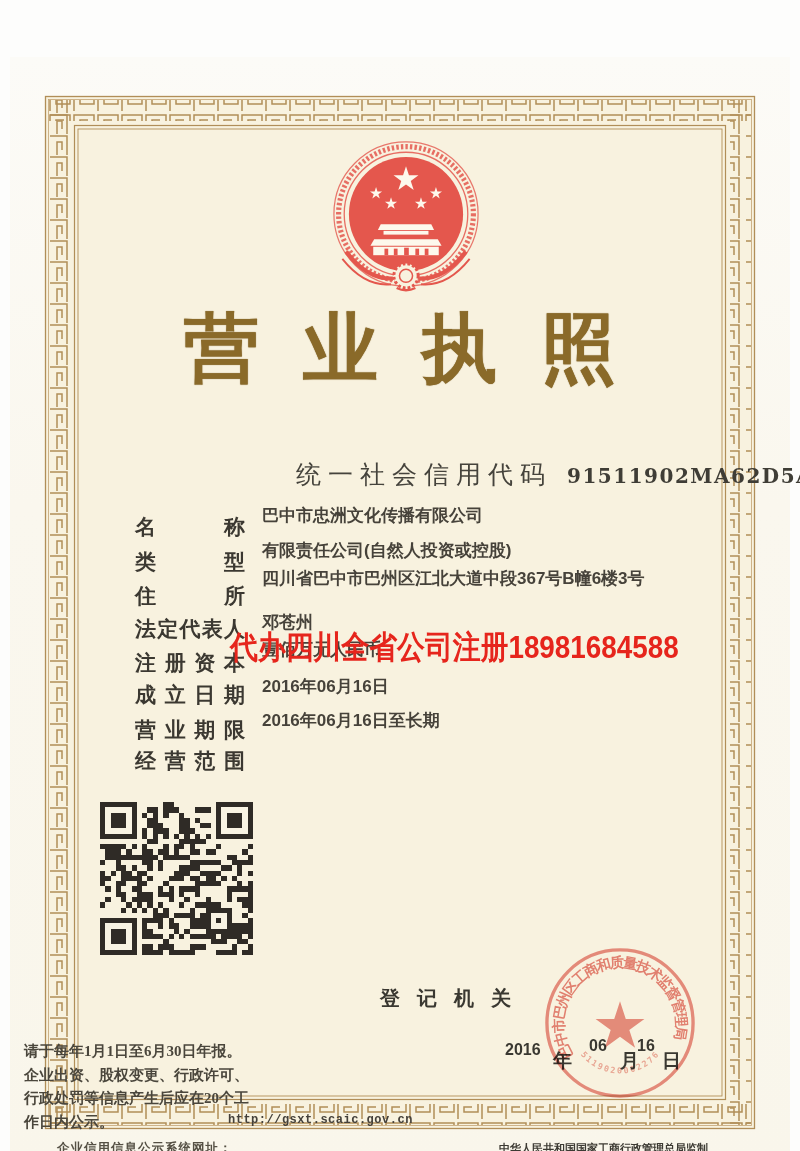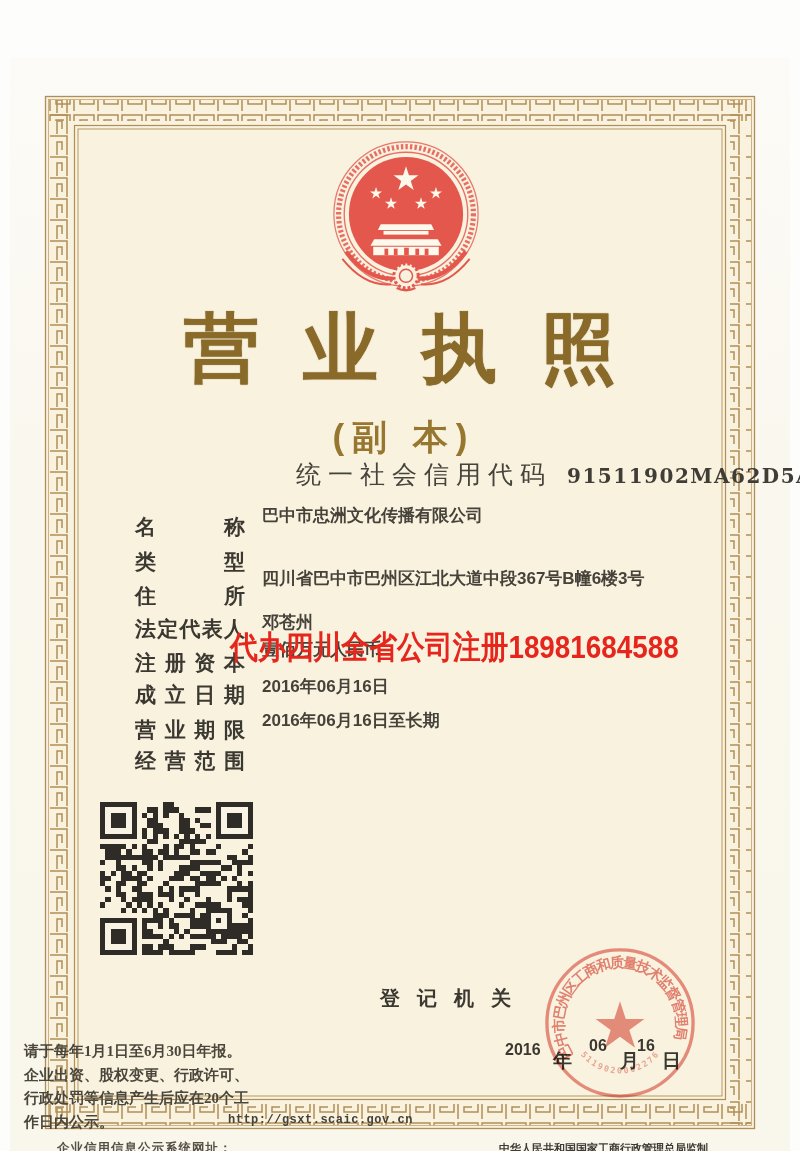--- a/index.html
+++ b/index.html
@@ -137,31 +137,31 @@
       <circle cx="80" cy="144" r="7" fill="none" stroke="#e4574d" stroke-width="1.6"></circle>
       <path d="M16 118 Q38 148 66 147" fill="none" stroke="#e4574d" stroke-width="4.5"></path>
       <path d="M144 118 Q122 148 94 147" fill="none" stroke="#e4574d" stroke-width="4.5"></path>
       <path d="M12 126 Q36 156 64 153" fill="none" stroke="#e4574d" stroke-width="2"></path>
       <path d="M148 126 Q124 156 96 153" fill="none" stroke="#e4574d" stroke-width="2"></path>
       <path d="M70 157 Q80 162 90 157" fill="none" stroke="#e4574d" stroke-width="2.5"></path>
     </g>
   </svg>
 
   <h1 class="title">营业执照</h1>
-  <div class="subtitle">(副 本)</div>
 
   <div class="code-row">
     <span class="code-label">统一社会信用代码</span>
     <span class="code-value">91511902MA62D5AH77</span>
   </div>
 
   <div class="field-label" style="top:487px">名称</div>
   <div class="field-value" style="top:477px">巴中市忠洲文化传播有限公司</div>
 
   <div class="field-label" style="top:522px">类型</div>
+  <div class="field-value" style="top:512px">有限责任公司(自然人投资或控股)</div>
 
   <div class="field-label" style="top:556px">住所</div>
   <div class="field-value" style="top:540px">四川省巴中市巴州区江北大道中段367号B幢6楼3号</div>
 
   <div class="field-label" style="top:589px">法定代表人</div>
   <div class="field-value" style="top:584px">邓苍州</div>
 
   <div class="field-label" style="top:623px">注册资本</div>
   <div class="field-value" style="top:611px">壹佰万元人民币</div>
 

